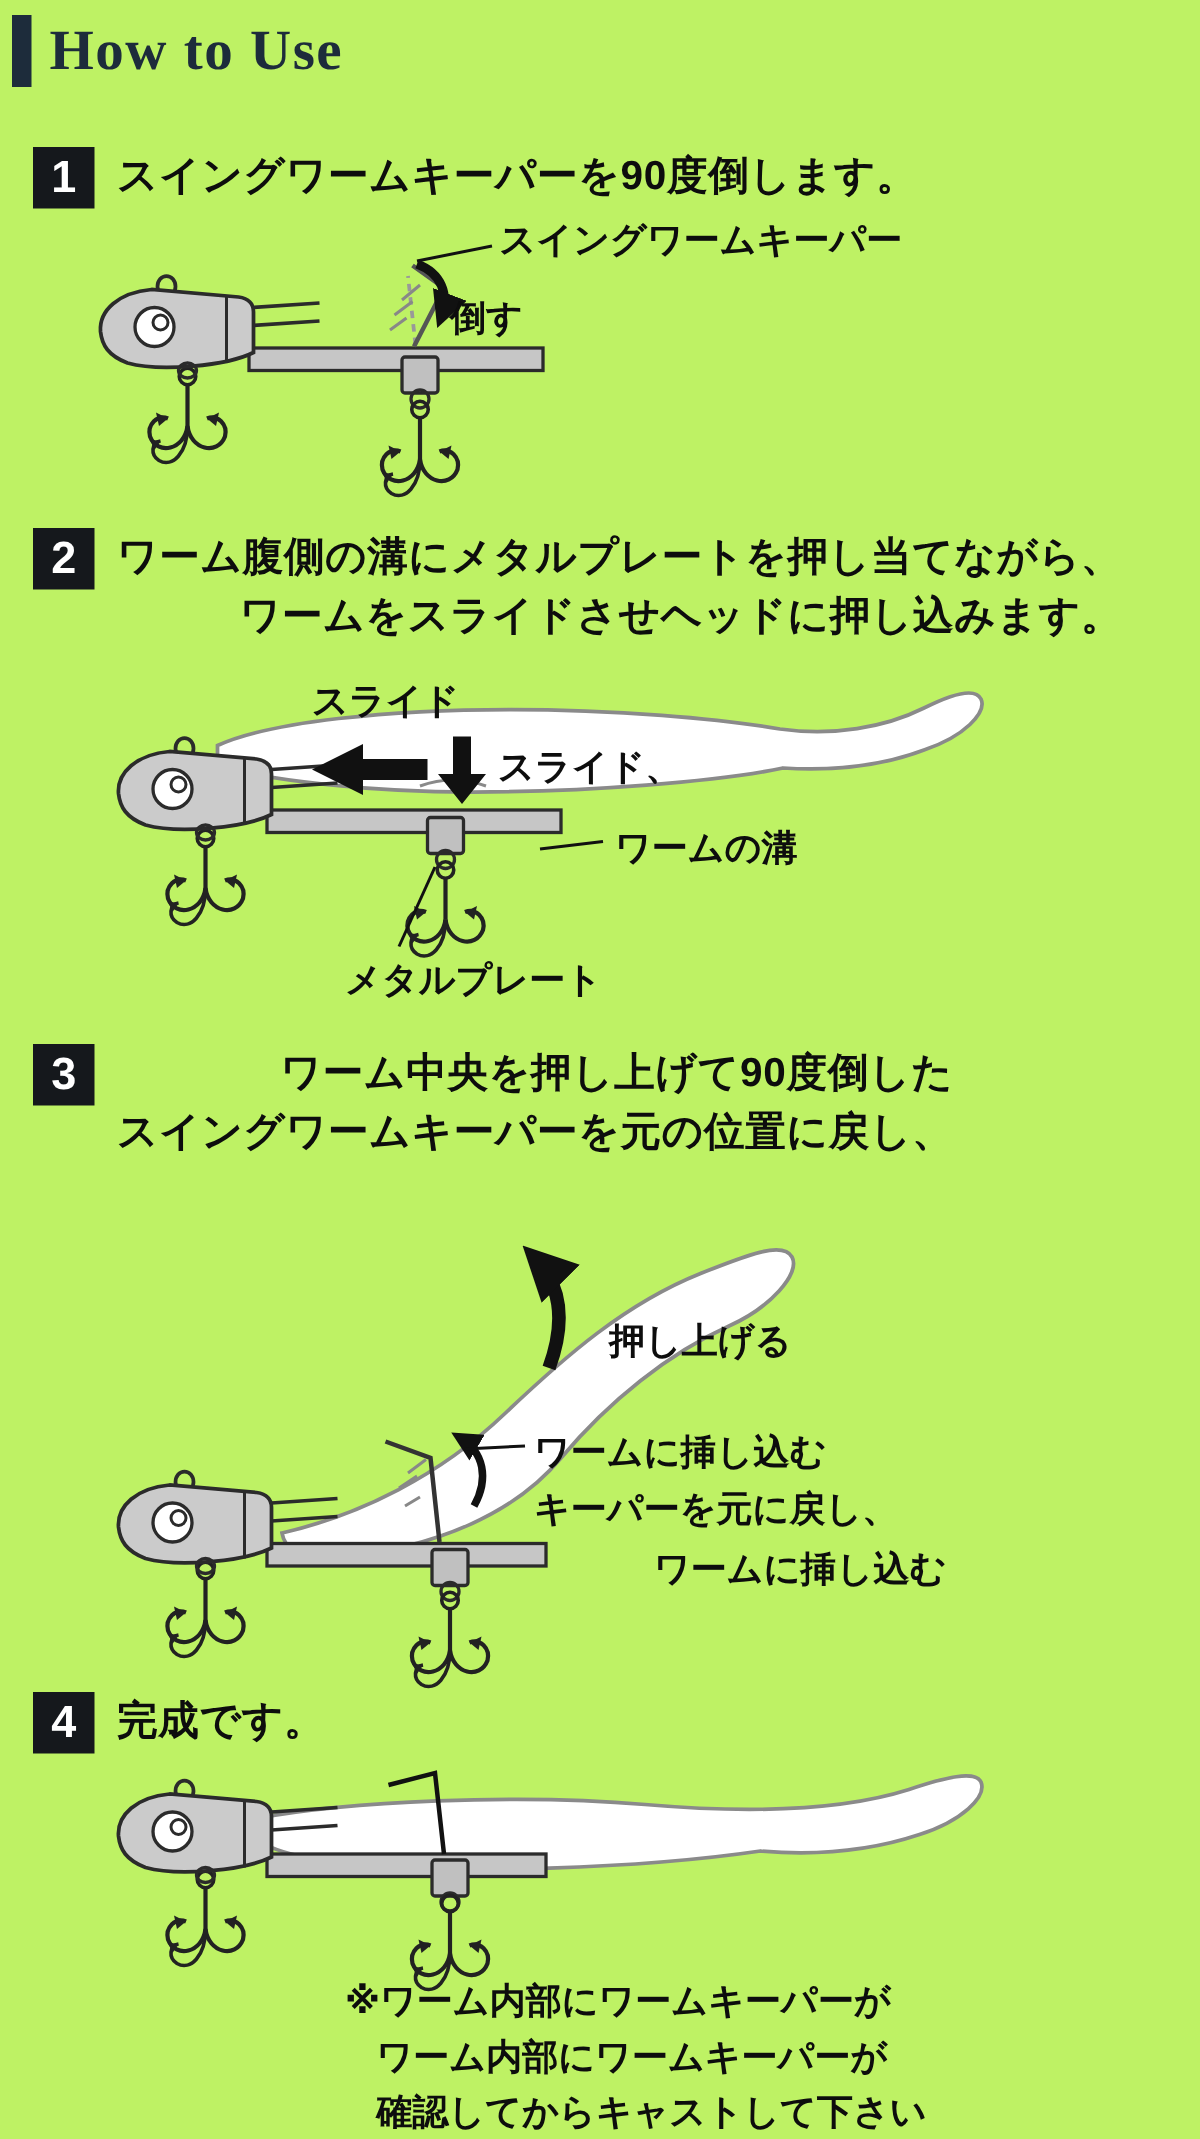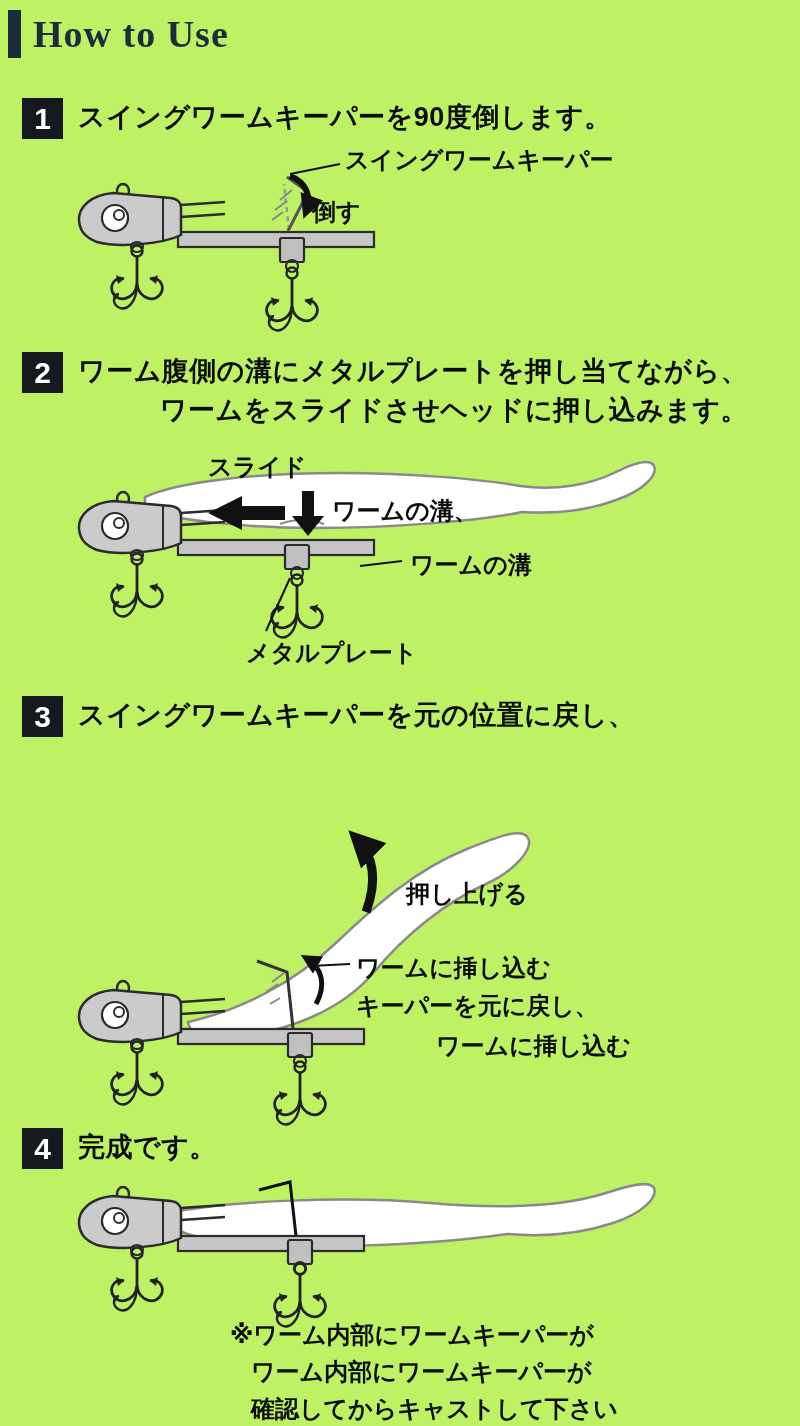--- a/index.html
+++ b/index.html
@@ -64,21 +64,21 @@
     <div class="header-title">How to Use</div>
   </div>
 
   <div class="step" style="top:98px">
     <div class="badge">1</div>
     <div class="step-text">
       <div>スイングワームキーパーを90度倒します。</div>
     </div>
   </div>
 
-  <div class="illus" style="left:40px; top:140px; width:460px; height:205px">
+  <div class="illus" style="left:28px; top:140px; width:460px; height:205px">
     <svg width="460" height="205" viewBox="0 0 460 205">
       <defs>
         <marker id="ah1" viewBox="0 0 10 10" refX="7" refY="5" markerWidth="4" markerHeight="4" orient="auto-start-reverse">
           <path d="M0,0 L10,5 L0,10 z" fill="#111"></path>
         </marker>
       </defs>
       <rect x="138" y="92" width="196" height="15" fill="#c6c6c6" stroke="#2b2b2b" stroke-width="2.2"></rect>
       <use href="#plate" x="240" y="98"></use>
       <use href="#treble" x="97" y="118"></use>
       <use href="#treble" x="252" y="140"></use>
@@ -109,28 +109,29 @@
       <use href="#plate" x="235" y="100"></use>
       <use href="#treble" x="87" y="121"></use>
       <use href="#treble" x="247" y="142"></use>
       <use href="#jighead" x="25" y="48"></use>
       <polygon points="235,61 192,61 192,51 158,68 192,85 192,75 235,75" fill="#111"></polygon>
       <polygon points="252,46 264,46 264,71 274,71 258,91 242,71 252,71" fill="#111"></polygon>
       <line x1="352" y1="116" x2="310" y2="121" stroke="#111" stroke-width="2"></line>
       <line x1="240" y1="133" x2="216" y2="186" stroke="#111" stroke-width="2"></line>
     </svg>
     <div class="callout" style="left:158px; top:6px">スライド</div>
-    <div class="callout" style="left:282px; top:50px">ワームの溝、</div>
+    <div class="callout" style="left:282px; top:50px">スライド、</div>
     <div class="callout" style="left:360px; top:104px">ワームの溝</div>
-    <div class="callout" style="left:196px; top:192px">メタルプレート</div>
+    <div class="callout" style="left:180px; top:192px">メタルプレート</div>
   </div>
 
   <div class="step" style="top:696px">
     <div class="badge">3</div>
     <div class="step-text">
+      <div>ワーム中央を押し上げて90度倒した</div>
       <div>スイングワームキーパーを元の位置に戻し、</div>
     </div>
   </div>
 
   <div class="illus" style="left:50px; top:812px; width:660px; height:310px">
     <svg width="660" height="310" viewBox="0 0 660 310">
       <defs>
         <marker id="ah3" viewBox="0 0 10 10" refX="7" refY="5" markerWidth="4" markerHeight="4" orient="auto-start-reverse">
           <path d="M0,0 L10,5 L0,10 z" fill="#111"></path>
         </marker>

